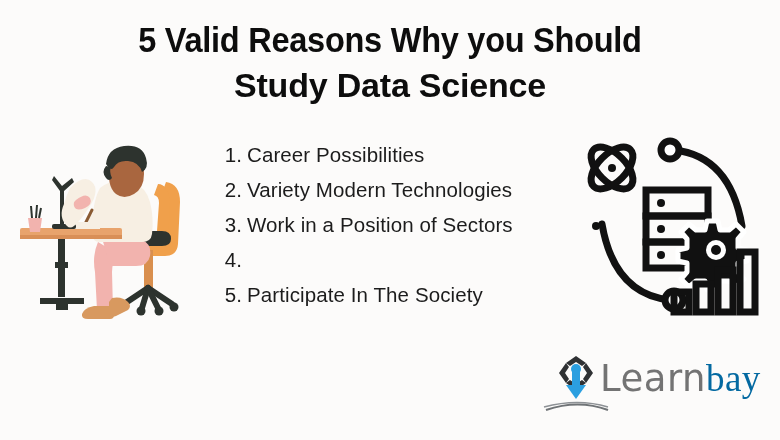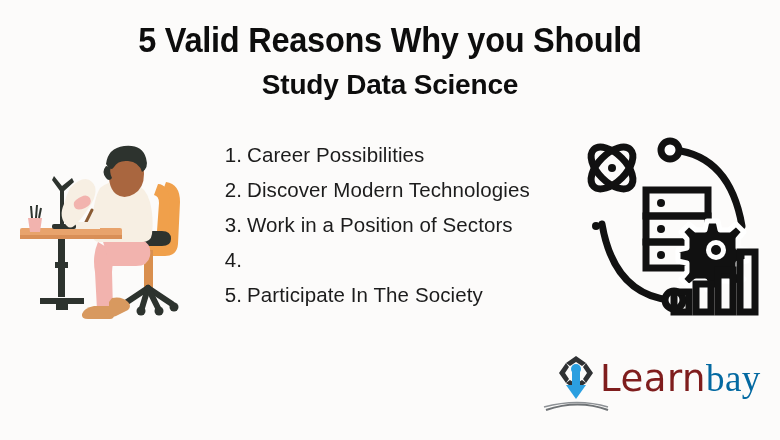--- a/index.html
+++ b/index.html
@@ -36,21 +36,21 @@
     line-height: 44px;
     letter-spacing: -0.3px;
     color: #0d0d0d;
     transform: scaleX(0.93);
     transform-origin: center center;
     white-space: nowrap;
   }
   .title-line2 {
     font-family: "Liberation Sans", sans-serif;
     font-weight: bold;
-    font-size: 28px;
+    font-size: 34px;
     line-height: 46px;
     letter-spacing: -0.2px;
     color: #0d0d0d;
     white-space: nowrap;
   }
 
   
   .reasons {
     position: absolute;
     left: 218px;
@@ -109,41 +109,41 @@
   .logo-word {
     position: absolute;
     left: 60px;
     top: 2px;
     font-size: 37px;
     font-weight: 400;
     letter-spacing: 0.5px;
     white-space: nowrap;
     font-family: "DejaVu Sans", sans-serif;
   }
-  .logo-learn { color: #7f1d1d; }
+  .logo-learn { color: #737373; }
   .logo-bay { color: #0369a1; font-family: Liberation Serif, serif; }
 </style>
 </head>
 <body>
 
 <div class="canvas">
 
   <div class="title-block">
     <div class="title-line1">5 Valid Reasons Why you Should</div>
     <div class="title-line2">Study Data Science</div>
   </div>
 
   <ul class="reasons">
     <li class="reason-row">
       <span class="reason-num">1.</span>
       <span class="reason-text">Career Possibilities</span>
     </li>
     <li class="reason-row">
       <span class="reason-num">2.</span>
-      <span class="reason-text">Discover Modern Technologies</span>
+      <span class="reason-text">Variety Modern Technologies</span>
     </li>
     <li class="reason-row">
       <span class="reason-num">3.</span>
       <span class="reason-text">Work in a Position of Sectors</span>
     </li>
     <li class="reason-row">
       <span class="reason-num">4.</span>
     </li>
     <li class="reason-row">
       <span class="reason-num">5.</span>

